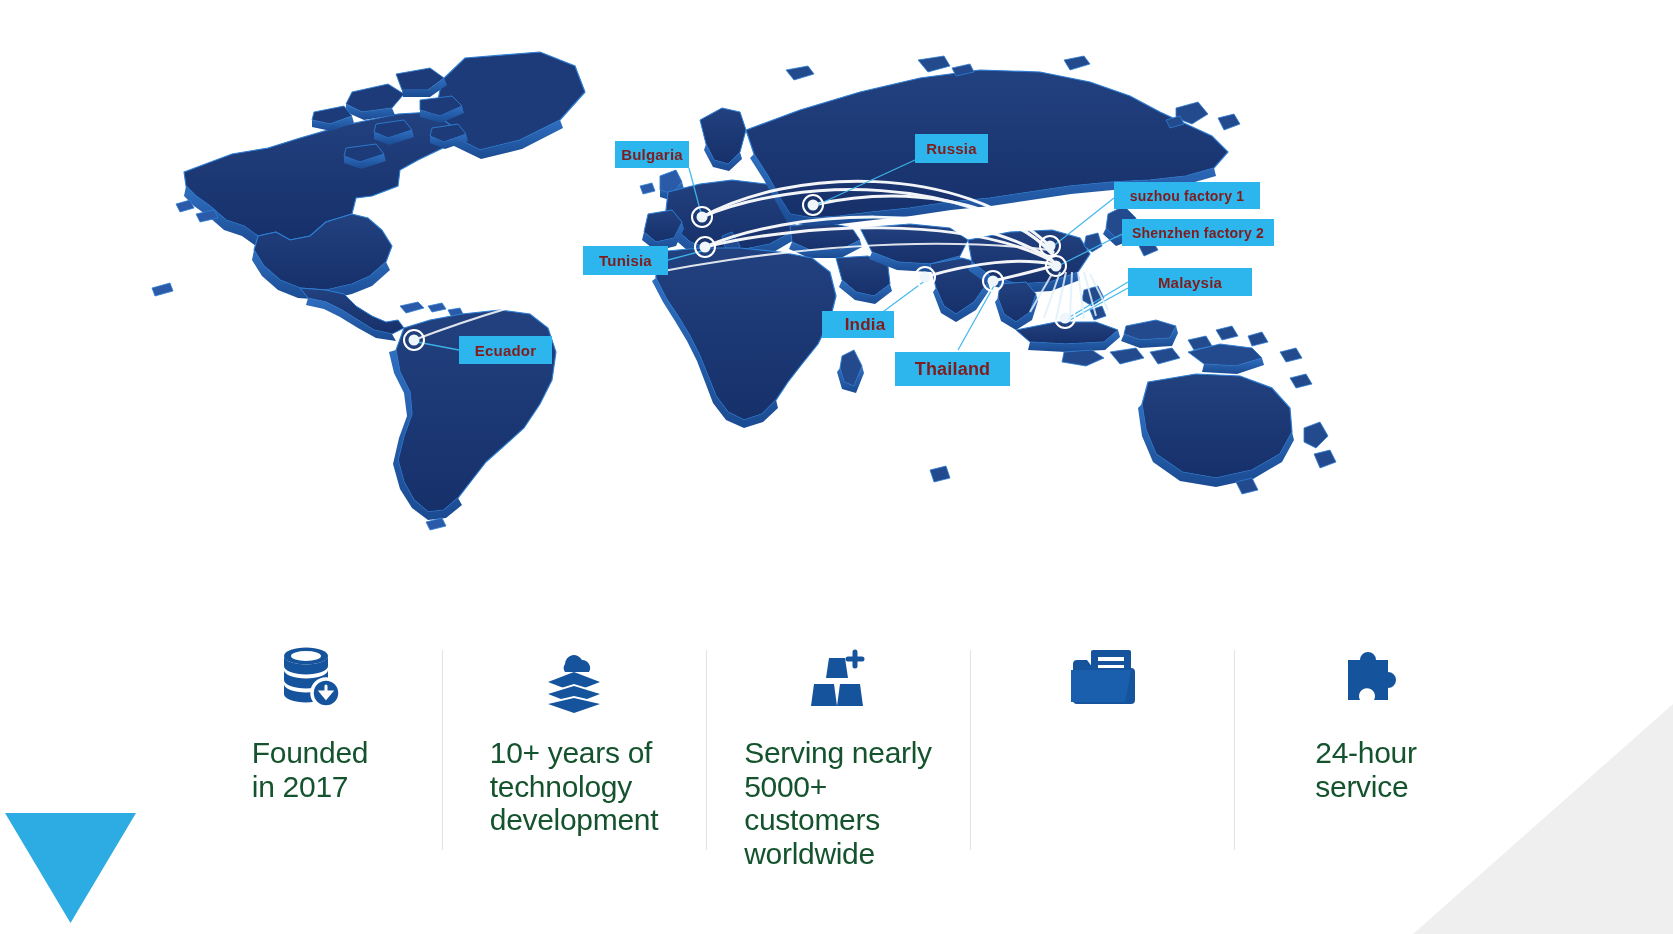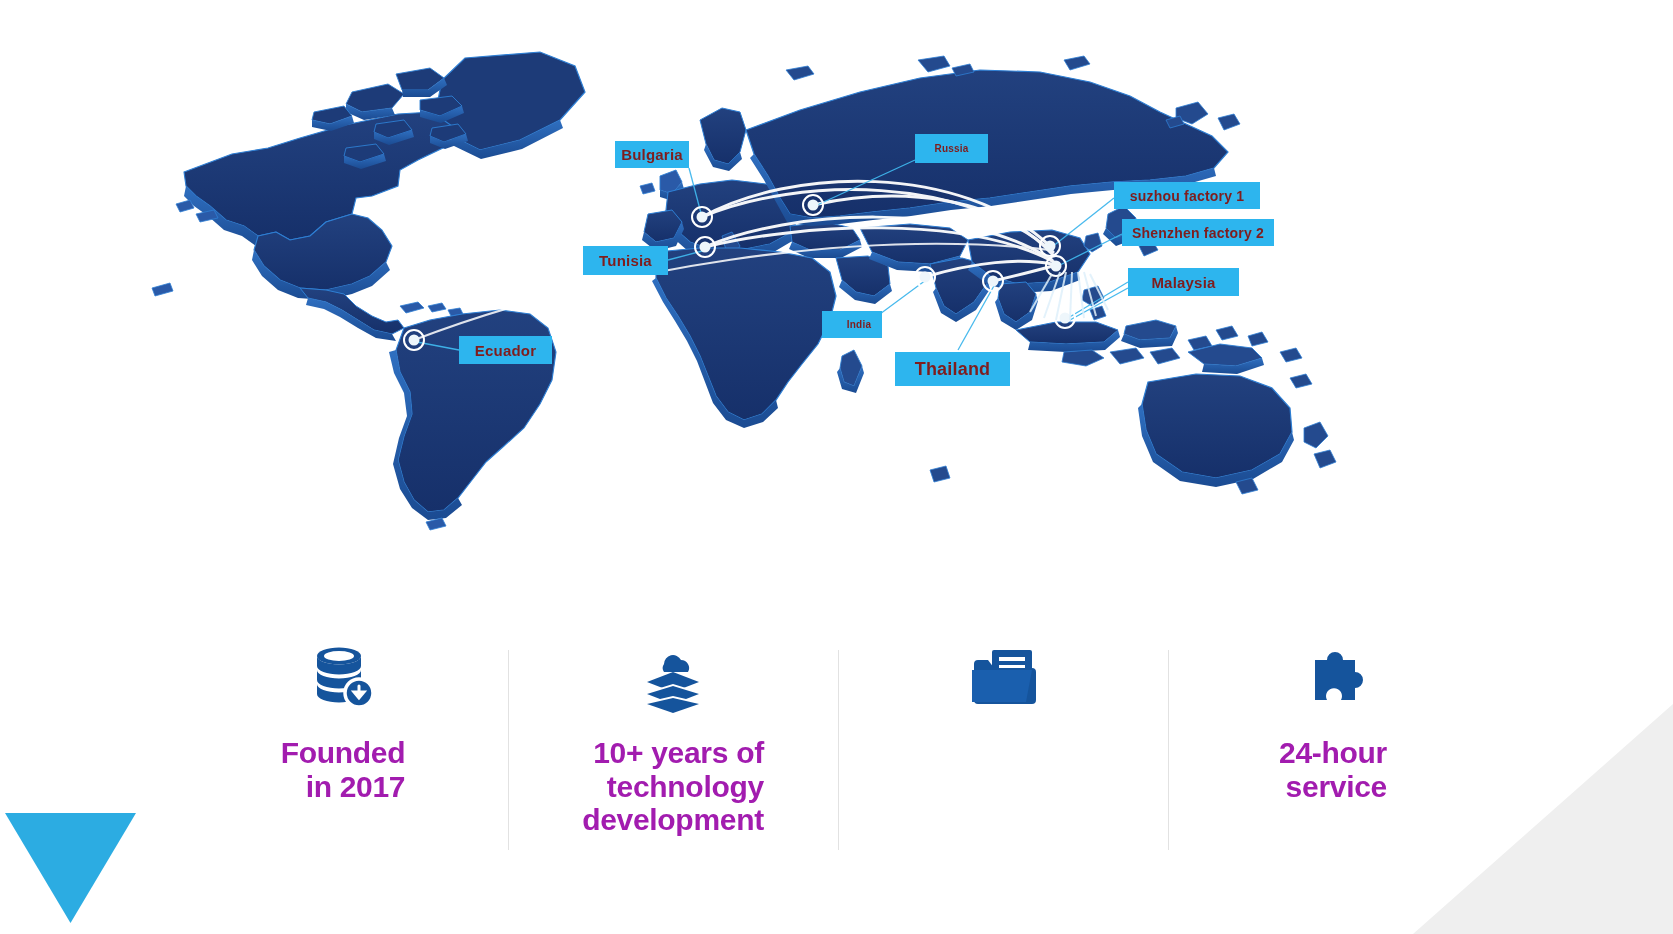--- a/index.html
+++ b/index.html
@@ -45,22 +45,22 @@
   .stat{
     position:relative; flex:1 1 0; height:100%;
     display:flex; flex-direction:column; align-items:center;
   }
   .stat + .stat::before{
     content:""; position:absolute; left:0; top:22px; width:1px; height:200px;
     background:#e2e2e2;
   }
   .stat-icon{ height:78px; display:flex; align-items:flex-end; justify-content:center; margin-top:8px;}
   .stat-label{
-    margin-top:22px; text-align:right; font-weight:bold;
-    font-size:30px; line-height:1.12; color:#a21caf;
+    margin-top:22px; text-align:left; font-weight:normal;
+    font-size:30px; line-height:1.12; color:#14532d;
     letter-spacing:-.3px;
   }
 </style>
 </head>
 <body>
 
 <div id="stage">
 
   <div class="map-wrap">
     <svg class="map-svg" viewBox="0 0 1673 610">
@@ -290,33 +290,33 @@
         <line x1="1072" y1="272" x2="1070" y2="320"></line>
         <line x1="1078" y1="272" x2="1084" y2="318"></line>
         <line x1="1084" y1="272" x2="1096" y2="316"></line>
         <line x1="1052" y1="274" x2="1030" y2="312"></line>
         <line x1="1090" y1="274" x2="1108" y2="310"></line>
       </g>
     </svg>
 
     <div class="loc-label" style="left:615px; top:141px; width:74px; height:27px; font-size:15px;">Bulgaria</div>
 
-    <div class="loc-label" style="left:915px; top:134px; width:73px; height:29px; font-size:10px;">Russia</div>
+    <div class="loc-label" style="left:915px; top:134px; width:73px; height:29px; font-size:15px;">Russia</div>
 
     <div class="loc-label" style="left:1114px; top:182px; width:146px; height:27px; font-size:14px;">suzhou factory 1</div>
 
     <div class="loc-label" style="left:1122px; top:219px; width:152px; height:27px; font-size:14px;">Shenzhen factory 2</div>
 
-    <div class="loc-label" style="left:1128px; top:268px; width:111px; height:28px; font-size:15px;">Malaysia</div>
+    <div class="loc-label" style="left:1128px; top:268px; width:124px; height:28px; font-size:15px;">Malaysia</div>
 
     <div class="loc-label" style="left:583px; top:246px; width:85px; height:29px; font-size:15px;">Tunisia</div>
 
     <div class="loc-label" style="left:459px; top:336px; width:93px; height:28px; font-size:15px;">Ecuador</div>
 
-    <div class="loc-label" style="left:822px; top:311px; width:60px; height:27px; font-size:10px;padding-left:14px;">India</div>
+    <div class="loc-label" style="left:822px; top:311px; width:72px; height:27px; font-size:17px;padding-left:14px;">India</div>
 
     <div class="loc-label" style="left:895px; top:352px; width:115px; height:34px; font-size:18px;">Thailand</div>
   </div>
 
   <div class="stats">
 
     <div class="stat">
       <div class="stat-icon">
         <svg width="72" height="72" viewBox="0 0 72 72">
           <g fill="#15549C">
@@ -345,20 +345,36 @@
             <path d="M36 54 L62 60 L36 70 L10 60 Z" fill="#ffffff"></path>
             <path d="M36 56 L62 62 L36 71 L10 62 Z"></path>
           </g>
         </svg>
       </div>
       <div class="stat-label" style="white-space:pre-line;">10+ years of
 technology
 development</div>
     </div>
 
+    <div class="stat">
+      <div class="stat-icon">
+        <svg width="72" height="72" viewBox="0 0 72 72">
+          <g fill="#15549C">
+            <path d="M27 16 h16 l3 20 h-22 z" rx="2"></path>
+            <path d="M12 42 h20 l3 22 h-26 z"></path>
+            <path d="M38 42 h20 l3 22 h-26 z"></path>
+            <path d="M53 10 v14 M46 17 h14" stroke="#15549C" stroke-width="5" stroke-linecap="round"></path>
+          </g>
+        </svg>
+      </div>
+      <div class="stat-label" style="white-space:pre-line;">Serving nearly
+5000+
+customers
+worldwide</div>
+    </div>
 
     <div class="stat">
       <div class="stat-icon">
         <svg width="74" height="72" viewBox="0 0 74 72">
           <g fill="#15549C">
             <rect x="26" y="8" width="40" height="28" rx="2"></rect>
             <rect x="33" y="15" width="26" height="4" fill="#ffffff"></rect>
             <rect x="33" y="23" width="26" height="4" fill="#ffffff"></rect>
             <path d="M8 18 h14 l6 8 h38 a4 4 0 0 1 4 4 v28 a4 4 0 0 1 -4 4 h-54 a4 4 0 0 1 -4 -4 v-36 a4 4 0 0 1 4 -4 z"></path>
             <path d="M6 28 h60 l-6 32 h-54 z" fill="#1a5fae"></path>

